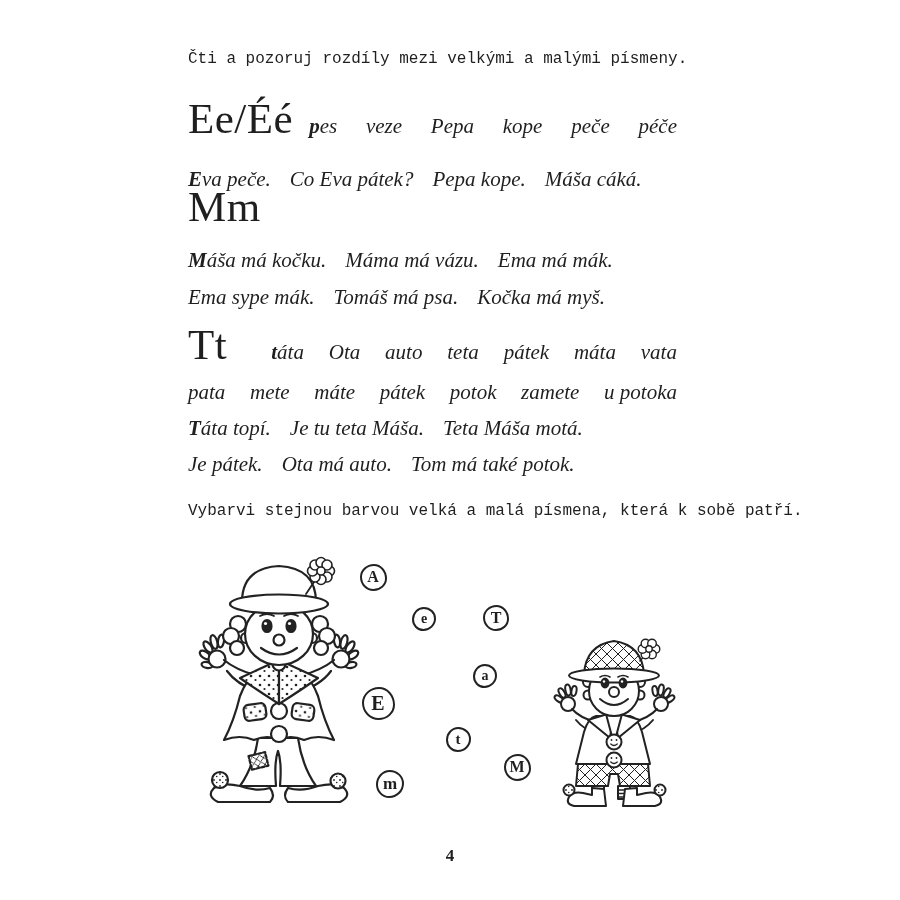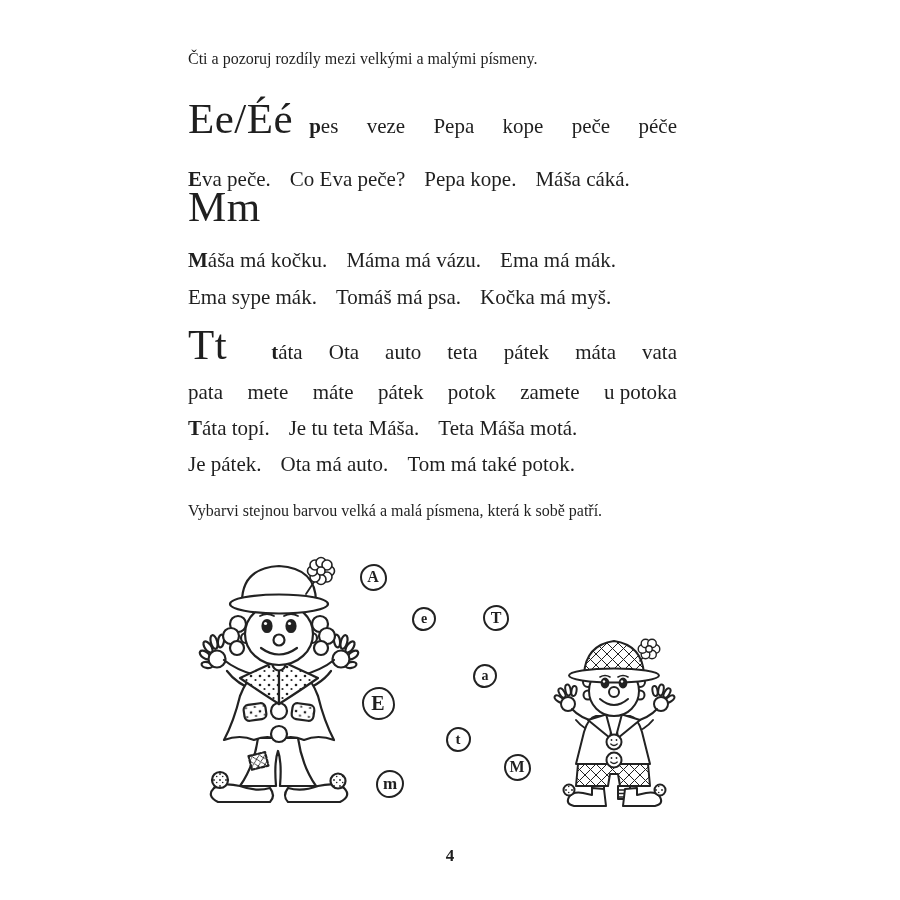--- a/index.html
+++ b/index.html
@@ -4,21 +4,21 @@
 <style>
   * { margin:0; padding:0; box-sizing:border-box; }
   html,body { width:900px; height:900px; }
   body {
     background:#ffffff;
     font-family:"Liberation Serif", serif;
     color:#1f1f1f;
     position:relative;
     overflow:hidden;
   }
-  .instruction { position:absolute; left:188px; font-size:16px; white-space:nowrap; }
+  .instruction { position:absolute; left:188px; font-size:16px; white-space:nowrap;font-family:Liberation Mono, monospace; }
   #instr-top { top:50px; }
   #instr-bottom { top:502px; }
 
   .sections { position:absolute; left:188px; top:0; width:489px; height:500px; }
   .section { position:absolute; left:0; width:100%; }
   .sec-ee { top:96px; }
   .sec-mm { top:184px; }
   .sec-tt { top:322px; }
 
   .row { font-size:21px; line-height:28px; }
@@ -29,21 +29,21 @@
 
   .head-row { display:flex; align-items:baseline; line-height:46px; }
   .heading { font-size:43px; letter-spacing:0.5px; margin-right:16px; white-space:nowrap; }
   .sec-tt .heading { margin-right:44px;font-family:Liberation Serif, serif; }
 
   .items { display:flex; }
   .head-row .items { flex:1; }
   .words-row { display:flex; }
   .words-row .items { flex:1; justify-content:space-between; }
   .gapped { gap:19px; }
-  .item { white-space:nowrap; }
+  .item { white-space:nowrap;font-style:italic; }
   .item b { font-weight:700; }
 
   .illustration { position:absolute; left:0; top:0; width:900px; height:900px; }
   .clown-svg { position:absolute; }
   #big-clown { left:194px; top:556px; }
   #small-clown { left:552px; top:632px; }
 
   .ball {
     position:absolute;
     border:2px solid #222;
@@ -74,21 +74,21 @@
           <span class="item">veze</span>
           <span class="item">Pepa</span>
           <span class="item">kope</span>
           <span class="item">peče</span>
           <span class="item">péče</span>
         </span>
       </div>
       <div class="row sentences-row">
         <span class="items gapped">
           <span class="item"><b>E</b>va peče.</span>
-          <span class="item">Co Eva peče?</span>
+          <span class="item">Co Eva pátek?</span>
           <span class="item">Pepa kope.</span>
           <span class="item">Máša cáká.</span>
         </span>
       </div>
     </div>
     <div class="section sec-mm">
       <div class="row words-row head-row">
         <span class="heading">Mm</span>
       </div>
       <div class="row sentences-row">

